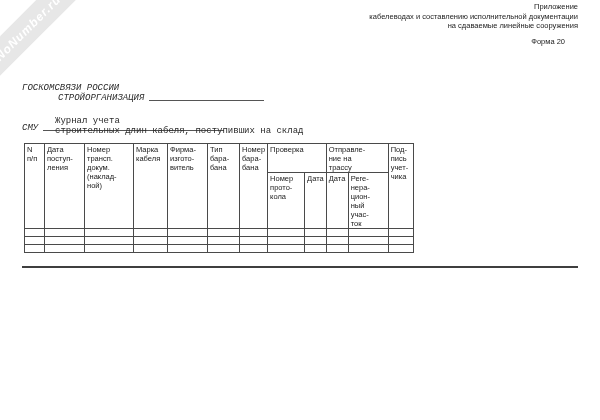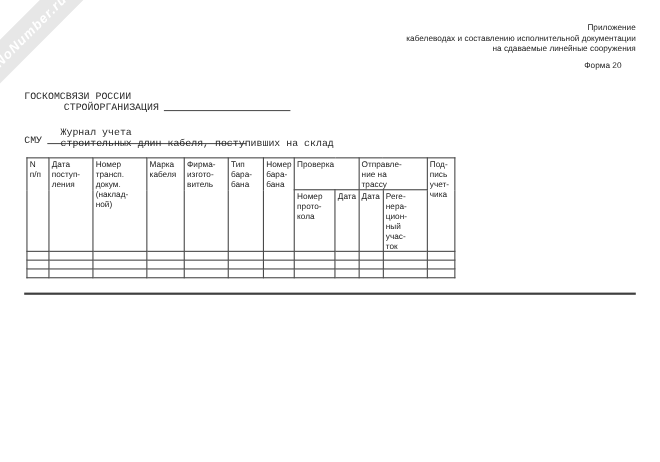--- a/index.html
+++ b/index.html
@@ -7,27 +7,27 @@
         font-family:"Liberation Sans",sans-serif;color:#1c1c1c;}
 
   
   .wm-band{position:absolute;left:-52px;top:14px;width:160px;height:28px;
            background:#e7e7e7;transform:rotate(-45deg);
            display:flex;align-items:center;justify-content:center;}
   .wm-text{color:#ffffff;font-size:12px;font-weight:bold;font-style:italic;
            letter-spacing:1px;white-space:nowrap;}
 
   
-  .appendix{position:absolute;top:20px;right:22px;text-align:right;
+  .appendix{position:absolute;top:2px;right:22px;text-align:right;
             font-size:7.5px;line-height:9.5px;color:#222;}
   .appendix .form-label{margin-top:6px;padding-right:13px;text-align:right;}
 
   
   .org{position:absolute;left:22px;top:83px;font-family:"Liberation Mono",monospace;
-       font-size:9px;line-height:10px;color:#2a2a2a;}
+       font-size:9px;line-height:10px;color:#2a2a2a;font-style:italic;}
   .org-row{display:flex;align-items:flex-end;}
   .org-row.w2{width:206px;margin-left:36px;}
   .org-row.w3{width:202px;margin-top:20px;}
   .blank{flex:1;border-bottom:1px solid #555;margin:0 0 2px 5px;}
 
   
   .jtitle{position:absolute;left:55px;top:117px;width:260px;
           font-family:"Liberation Mono",monospace;font-size:9px;line-height:9.5px;color:#2a2a2a;}
 
   

